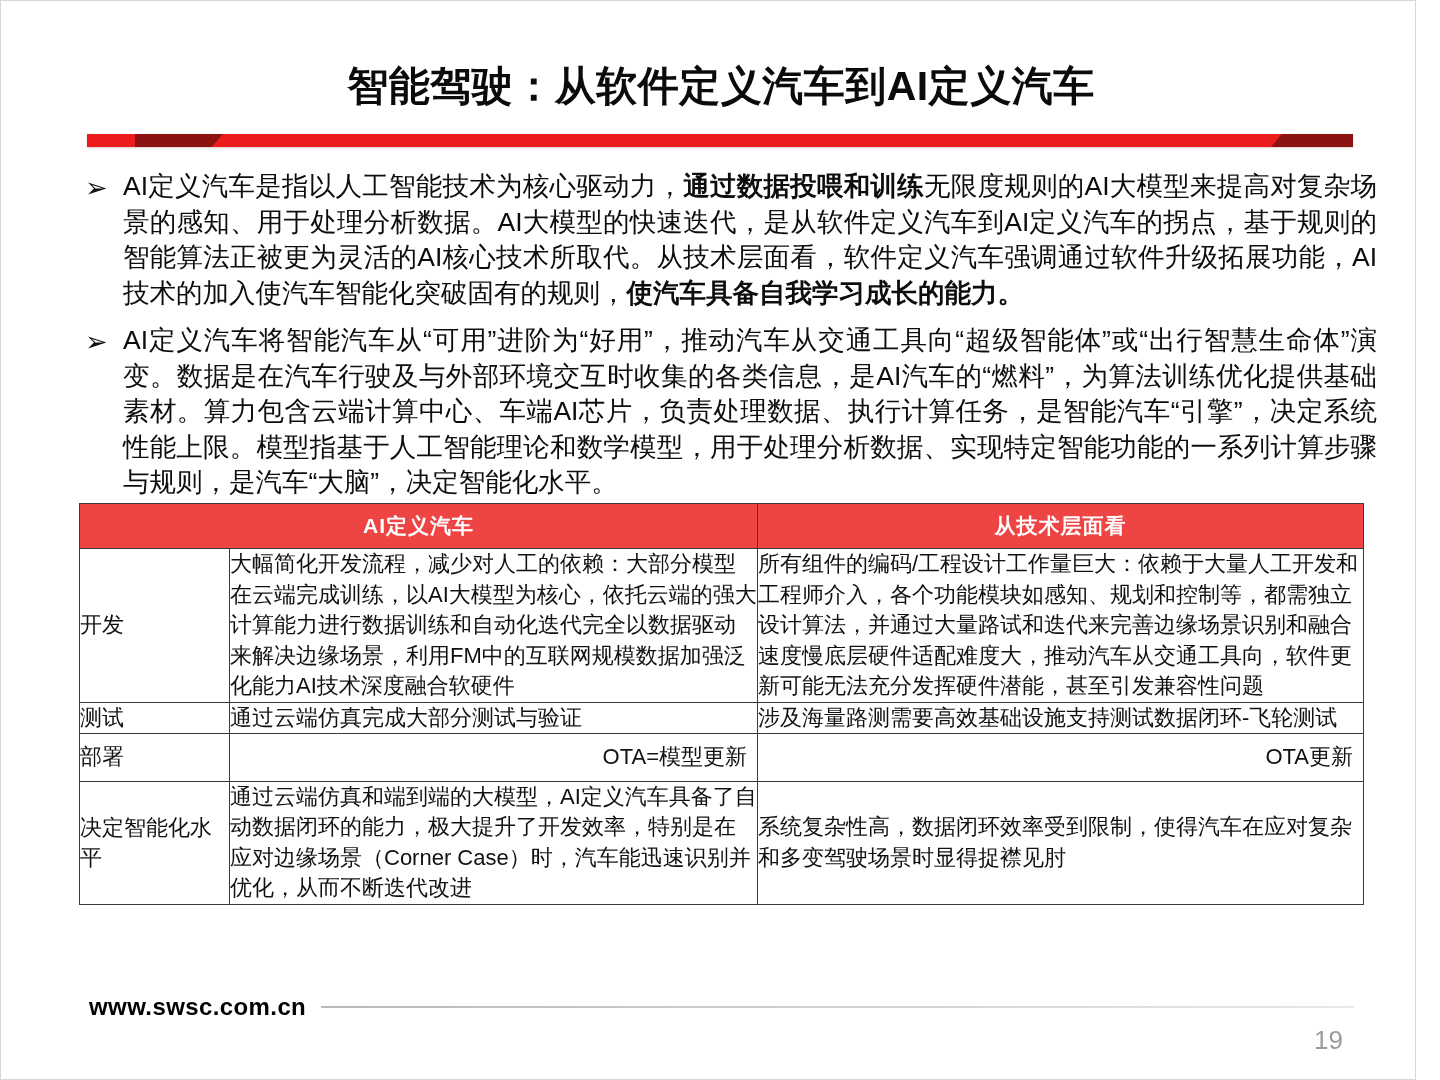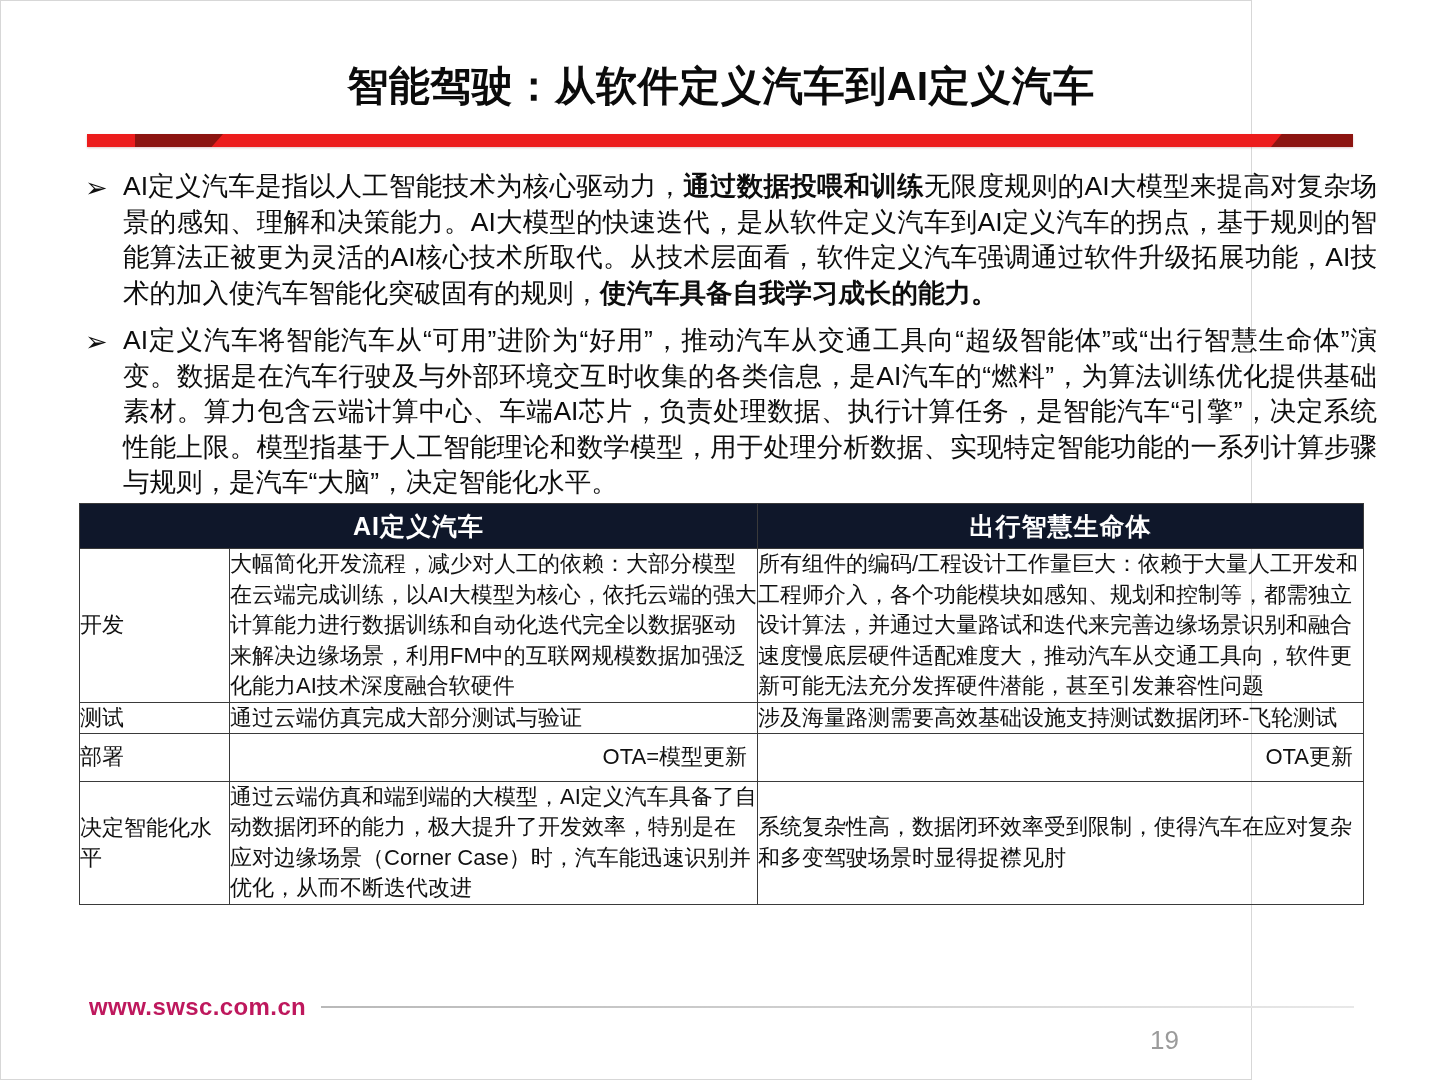--- a/index.html
+++ b/index.html
@@ -8,21 +8,21 @@
     background: #ffffff;
   }
   body {
     width: 1440px;
     height: 1080px;
     font-family: "Liberation Sans", "DejaVu Sans", sans-serif;
     overflow: hidden;
   }
   .slide {
     position: relative;
-    width: 1252px;
+    width: 1416px;
     height: 1080px;
     box-sizing: border-box;
     border: 1px solid #d7d7d7;
     background: #ffffff;
   }
 
   
   .title {
     position: absolute;
     top: 58px;
@@ -108,23 +108,23 @@
     border-collapse: collapse;
     width: 100%;
     table-layout: fixed;
   }
   table.cmp td, table.cmp th {
     border: 1px solid #3a3a3a;
     vertical-align: middle;
     padding: 0;
   }
   .th-cell {
-    background: #0f172a;
+    background: #ef4444;
     color: #ffffff;
-    font-size: 25px;
+    font-size: 21px;
     font-weight: bold;
     text-align: center;
     height: 44px;
     letter-spacing: 1px;
   }
   .cat-cell {
     text-align: left;
     font-size: 22px;
     line-height: 30px;
     color: #111111;
@@ -144,21 +144,21 @@
   .col-cat { width: 150px; }
   .col-ai  { width: 528px; }
 
   
   .footer-url {
     position: absolute;
     left: 88px;
     top: 992px;
     font-size: 24px;
     font-weight: bold;
-    color: #be185d;
+    color: #000000;
     letter-spacing: 0.4px;
   }
   .footer-rule {
     position: absolute;
     left: 320px;
     top: 1005px;
     width: 1033px;
     height: 2px;
     background: linear-gradient(to right, #b9b9b9, #e8e8e8);
   }
@@ -189,39 +189,39 @@
   <div class="title">智能驾驶：从软件定义汽车到AI定义汽车</div>
 
   <div class="accent-bar">
     <div class="accent-dark-left"></div>
     <div class="accent-dark-right"></div>
   </div>
 
   <div class="bullets">
     <div class="bullet">
       <div class="bullet-marker">➢</div>
-      <div class="bullet-text"><span>AI定义汽车是指以人工智能技术为核心驱动力，</span><b>通过数据投喂和训练</b><span>无限度规则的AI大模型来提高对复杂场景的感知、理解和决策能力。AI大模型的快速迭代，是从软件定义汽车到AI定义汽车的拐点，基于规则的智能算法正被更为灵活的AI核心技术所取代。从技术层面看，软件定义汽车强调通过软件升级拓展功能，AI技术的加入使汽车智能化突破固有的规则，</span><b>使汽车具备自我学习成长的能力。</b></div>
+      <div class="bullet-text"><span>AI定义汽车是指以人工智能技术为核心驱动力，</span><b>通过数据投喂和训练</b><span>无限度规则的AI大模型来提高对复杂场景的感知、用于处理分析数据。AI大模型的快速迭代，是从软件定义汽车到AI定义汽车的拐点，基于规则的智能算法正被更为灵活的AI核心技术所取代。从技术层面看，软件定义汽车强调通过软件升级拓展功能，AI技术的加入使汽车智能化突破固有的规则，</span><b>使汽车具备自我学习成长的能力。</b></div>
     </div>
     <div class="bullet">
       <div class="bullet-marker">➢</div>
       <div class="bullet-text"><span>AI定义汽车将智能汽车从“可用”进阶为“好用”，推动汽车从交通工具向“超级智能体”或“出行智慧生命体”演变。数据是在汽车行驶及与外部环境交互时收集的各类信息，是AI汽车的“燃料”，为算法训练优化提供基础素材。算力包含云端计算中心、车端AI芯片，负责处理数据、执行计算任务，是智能汽车“引擎”，决定系统性能上限。模型指基于人工智能理论和数学模型，用于处理分析数据、实现特定智能功能的一系列计算步骤与规则，是汽车“大脑”，决定智能化水平。</span></div>
     </div>
   </div>
 
   <div class="tbl-wrap">
     <table class="cmp">
       <colgroup>
         <col class="col-cat">
           <col class="col-ai">
           <col>
       </colgroup>
       <thead>
         <tr>
           <th class="th-cell" colspan="2">AI定义汽车</th>
-          <th class="th-cell">出行智慧生命体</th>
+          <th class="th-cell">从技术层面看</th>
         </tr>
       </thead>
       <tbody>
         <tr>
           <td class="cat-cell">开发</td>
           <td class="body-cell">大幅简化开发流程，减少对人工的依赖：大部分模型在云端完成训练，以AI大模型为核心，依托云端的强大计算能力进行数据训练和自动化迭代完全以数据驱动来解决边缘场景，利用FM中的互联网规模数据加强泛化能力AI技术深度融合软硬件</td>
           <td class="body-cell">所有组件的编码/工程设计工作量巨大：依赖于大量人工开发和工程师介入，各个功能模块如感知、规划和控制等，都需独立设计算法，并通过大量路试和迭代来完善边缘场景识别和融合速度慢底层硬件适配难度大，推动汽车从交通工具向，软件更新可能无法充分发挥硬件潜能，甚至引发兼容性问题</td>
         </tr>
         <tr>
           <td class="cat-cell">测试</td>

